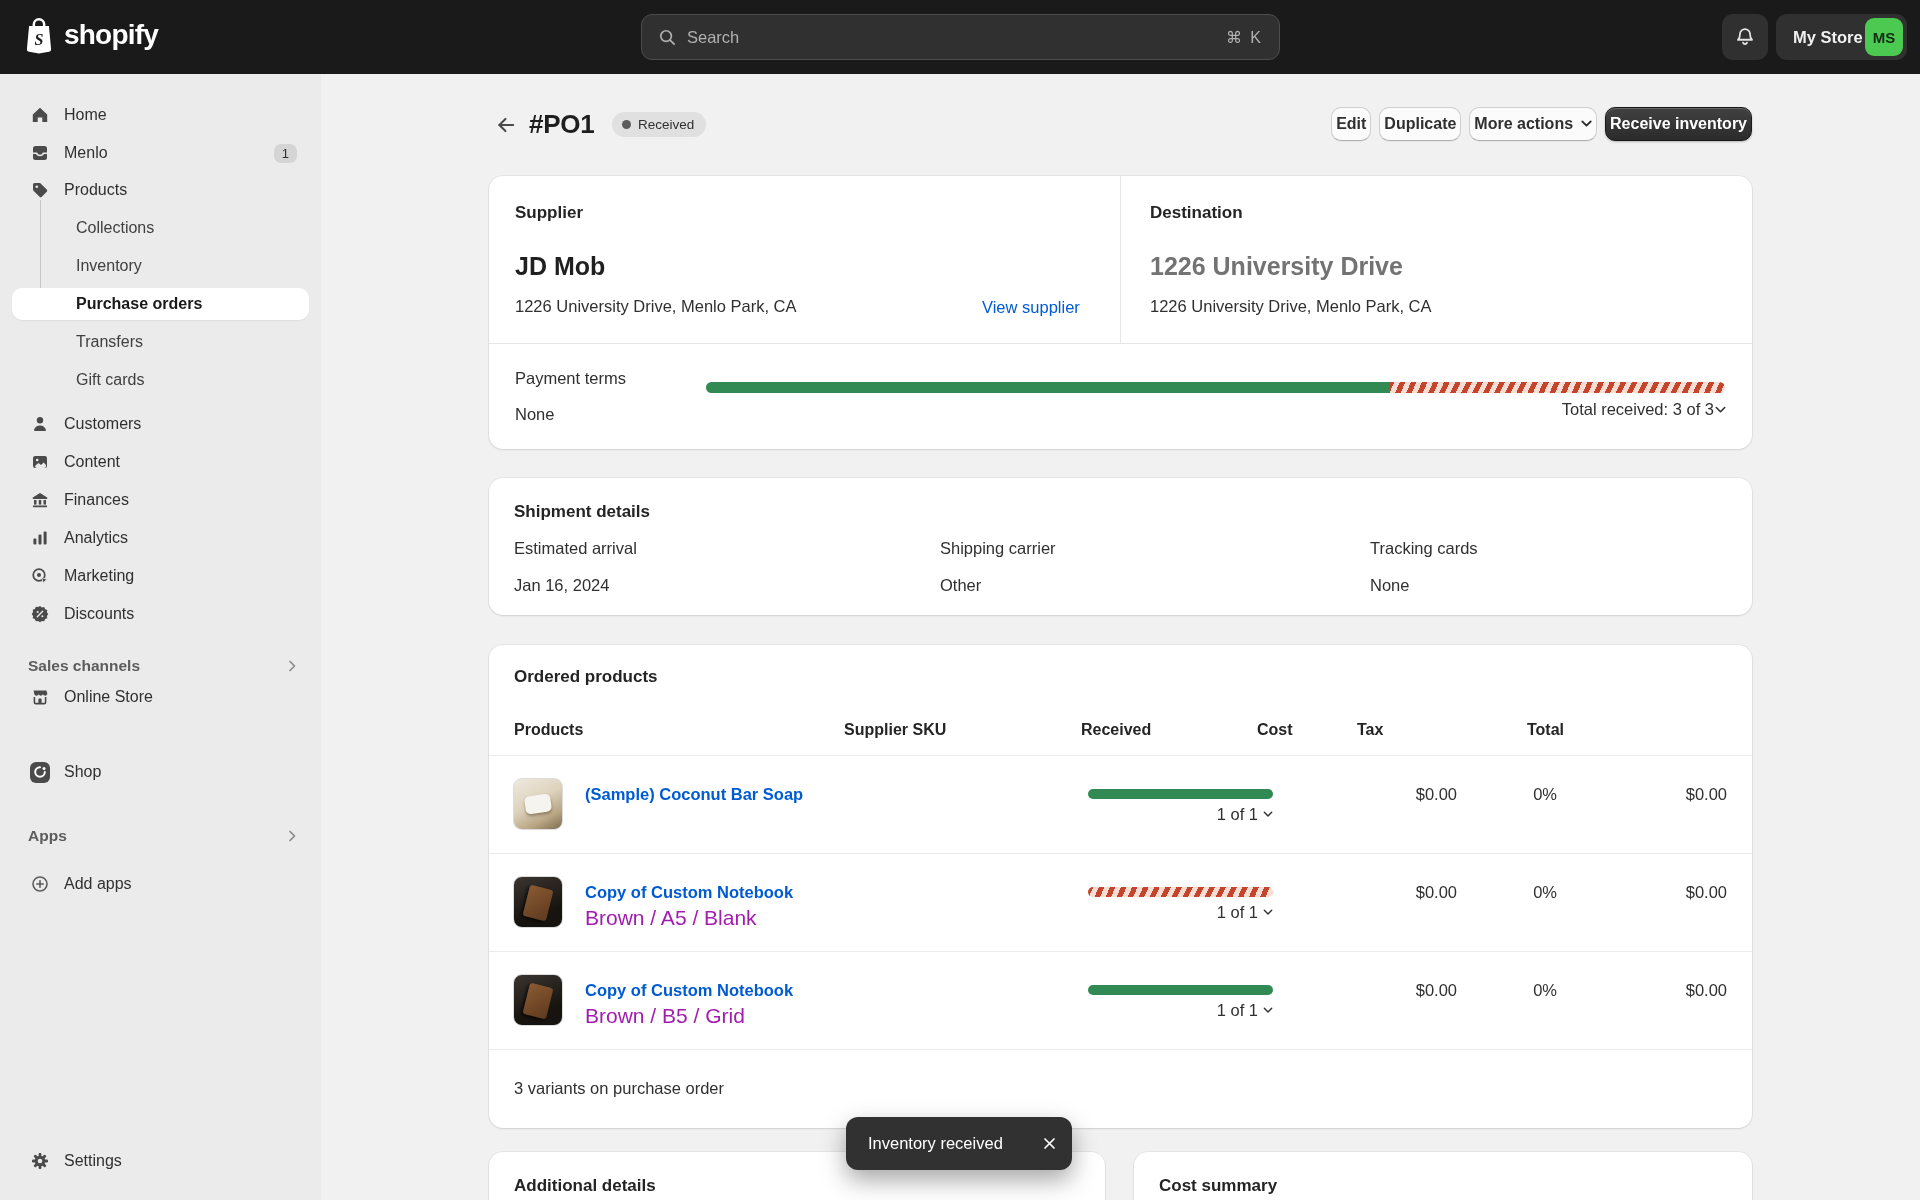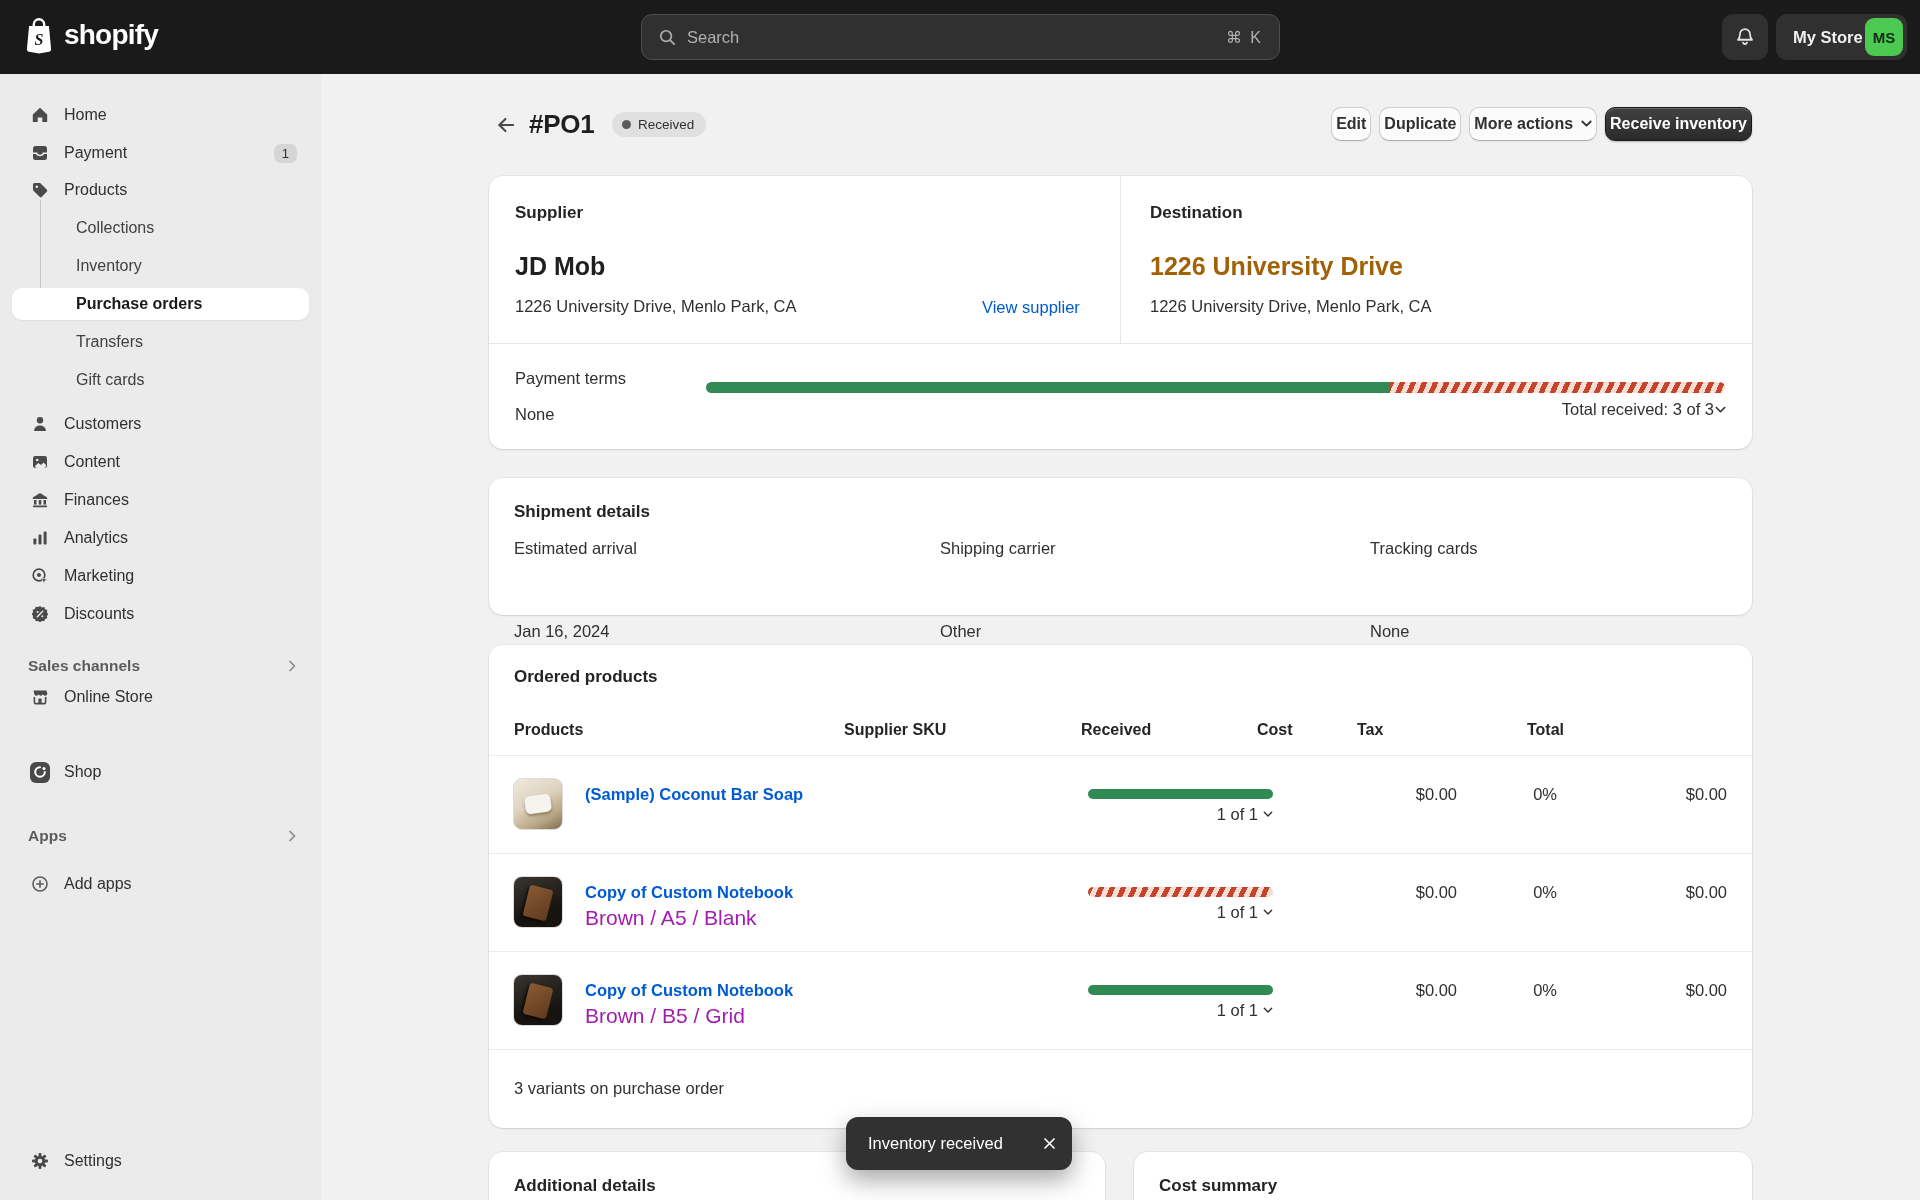--- a/index.html
+++ b/index.html
@@ -67,37 +67,37 @@
 
   
   #card-supplier { left:489px; top:176px; width:1263px; height:273px; }
   .vdiv { position:absolute; left:631px; top:0; width:1px; height:167px; background:#e6e6e6; }
   .hdiv { position:absolute; left:0; top:167px; width:100%; height:1px; background:#e6e6e6; }
   .sup-label { position:absolute; left:26px; top:27px; }
   .sup-name { position:absolute; left:26px; top:76px; font-size:25px; font-weight:700; color:#1f1f1f; }
   .sup-addr { position:absolute; left:26px; top:121px; font-size:16.5px; }
   .view-sup { position:absolute; left:493px; top:122px; font-size:16.5px; }
   .dst-label { position:absolute; left:661px; top:27px; }
-  .dst-name { position:absolute; left:661px; top:76px; font-size:25px; font-weight:700; color:#a16207; }
+  .dst-name { position:absolute; left:661px; top:76px; font-size:25px; font-weight:700; color:#737373; }
   .dst-addr { position:absolute; left:661px; top:121px; font-size:16.5px; }
   .pay-label { position:absolute; left:26px; top:193px; font-size:16.5px; }
   .pay-value { position:absolute; left:26px; top:229px; font-size:16.5px; }
   .bigbar { position:absolute; left:217px; top:206px; width:1019px; height:11px; border-radius:6px;
     overflow:hidden; display:flex; }
   .total-received { position:absolute; right:26px; top:224px; font-size:16.5px; color:#303030;
     display:flex; align-items:center; gap:1px; cursor:pointer; }
 
   .seg-green { background:#318a54; height:100%; }
   .striped { background:repeating-linear-gradient(115deg,#c5452c 0px,#c5452c 5px,#f8ddd5 5px,#f8ddd5 10px); }
 
   
   #card-shipment { left:489px; top:478px; width:1263px; height:137px; }
   .ship-title { position:absolute; left:25px; top:24px; }
   .ship-label { position:absolute; top:61px; font-size:16.5px; }
-  .ship-value { position:absolute; top:98px; font-size:16.5px; color:#303030;margin-top:46px; }
+  .ship-value { position:absolute; top:98px; font-size:16.5px; color:#303030; }
 
   
   #card-products { left:489px; top:645px; width:1263px; height:483px; }
   .op-title { position:absolute; left:25px; top:22px; }
   .thead { position:absolute; left:0; top:64px; width:100%; height:44px; }
   .th { position:absolute; font-size:16px; font-weight:700; color:#242424; top:12px; }
   .rowdiv { position:absolute; left:0; width:100%; height:1px; background:#ebebeb; }
   .prow { position:absolute; left:0; width:100%; height:98px; }
   .thumb { position:absolute; left:24px; top:23px; width:50px; height:52px; border-radius:9px;
     border:1px solid #dcdcdc; overflow:hidden; }
@@ -188,21 +188,21 @@
       <span class="nav-label">Home</span>
     </div>
 
     <div class="nav-item" style="top:63px">
       <span class="ico">
         <svg width="20" height="20" viewBox="0 0 20 20">
             <path d="M5.5 3h9A2.5 2.5 0 0 1 17 5.5v9a2.5 2.5 0 0 1-2.5 2.5h-9A2.5 2.5 0 0 1 3 14.5v-9A2.5 2.5 0 0 1 5.5 3z" fill="#4a4a4a"></path>
             <path d="M3 10.2h3.6c.4 1.3 1.7 2.2 3.4 2.2s3-.9 3.4-2.2H17" stroke="#ebebeb" stroke-width="1.5" fill="none"></path>
           </svg>
       </span>
-      <span class="nav-label">Payment</span>
+      <span class="nav-label">Menlo</span>
       <span class="nav-badge">1</span>
     </div>
 
     <div class="nav-item" style="top:100px">
       <span class="ico">
         <svg width="20" height="20" viewBox="0 0 20 20">
             <path d="M3 4.6A1.6 1.6 0 0 1 4.6 3h4.9c.42 0 .83.17 1.13.47l6.1 6.1a1.6 1.6 0 0 1 0 2.26l-4.9 4.9a1.6 1.6 0 0 1-2.26 0l-6.1-6.1A1.6 1.6 0 0 1 3 9.5z" fill="#4a4a4a"></path>
             <circle cx="6.8" cy="6.8" r="1.3" fill="#ebebeb"></circle>
           </svg>
       </span>

